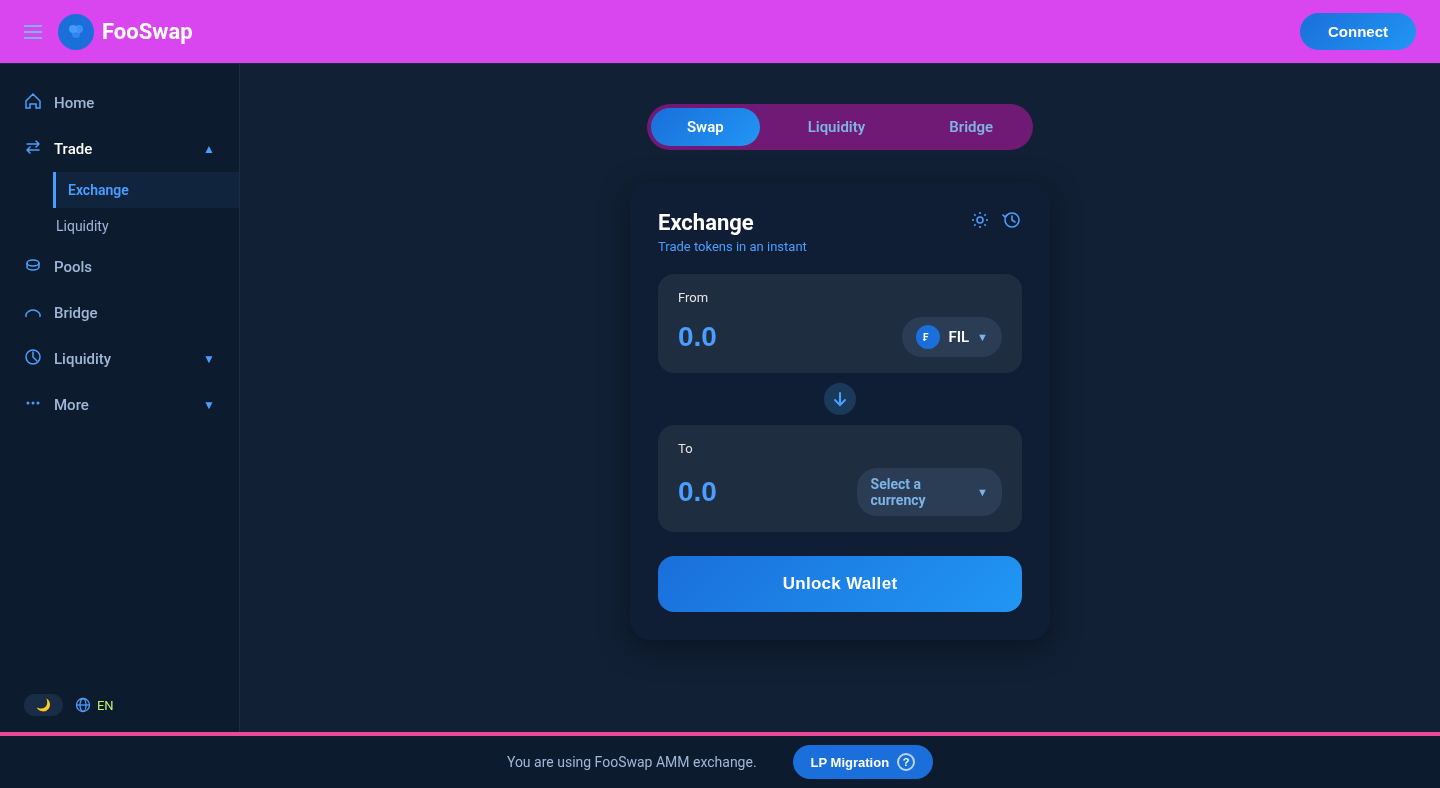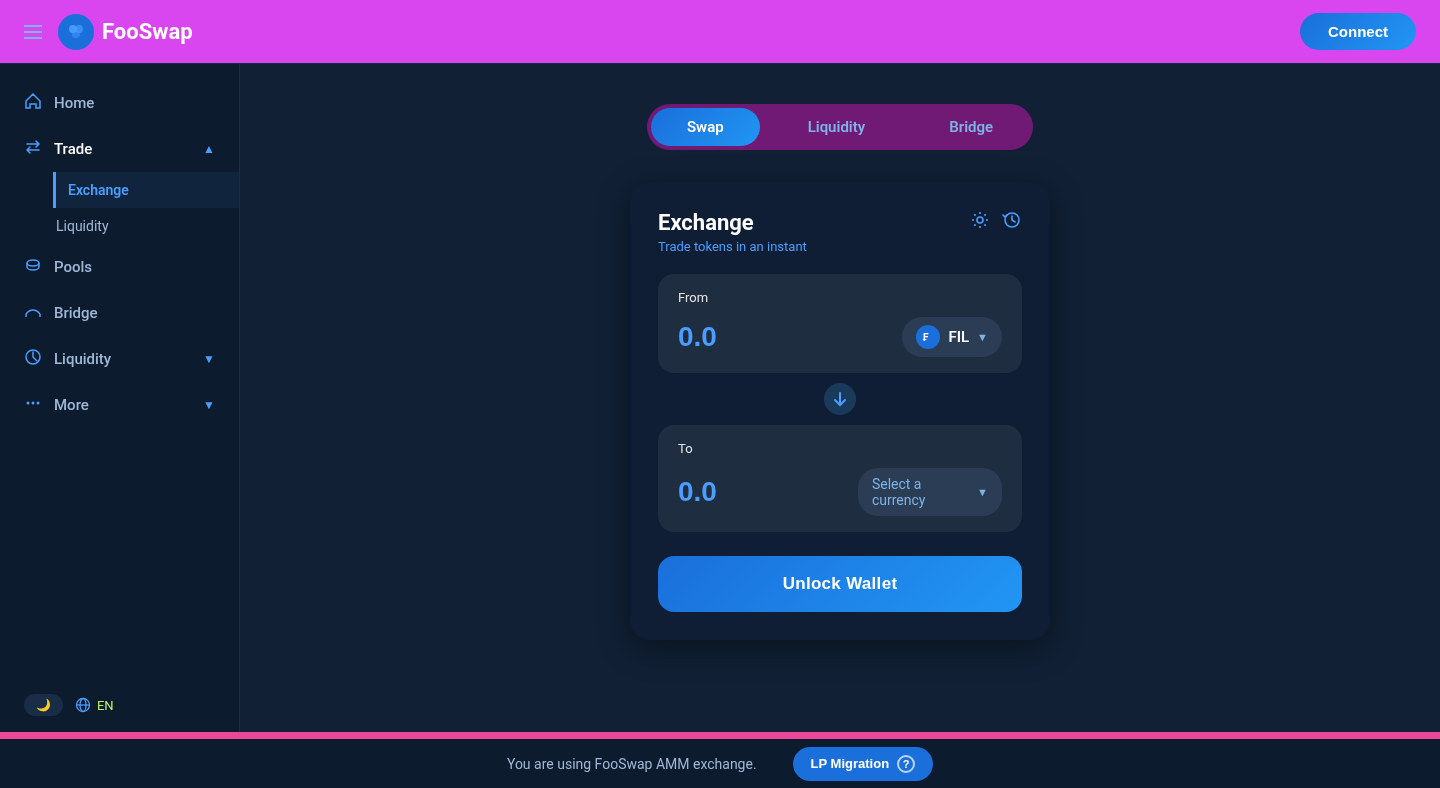--- a/index.html
+++ b/index.html
@@ -283,21 +283,21 @@
       font-size: 15px;
       font-weight: 600;
       color: #ffffff;
     }
     .currency-chevron {
       font-size: 11px;
       color: #7eb3e8;
     }
     .select-currency {
       font-size: 14px;
-      font-weight: 400;
+      font-weight: 700;
       color: #7eb3e8;
     }
 
     
     .swap-arrow-container {
       display: flex;
       justify-content: center;
       margin: 8px 0;
     }
     .swap-arrow {
@@ -329,21 +329,21 @@
       letter-spacing: 0.3px;
     }
 
     
     .bottom-banner {
       position: fixed;
       bottom: 0;
       left: 0;
       right: 0;
       background: #0d1b2e;
-      border-top: 7px solid #ec4899;
+      border-top: 4px solid #ec4899;
       height: 56px;
       display: flex;
       align-items: center;
       justify-content: center;
       gap: 36px;
       font-size: 14px;
       color: #a0b8d8;
       z-index: 10;
       margin-top: 28px;
     }

